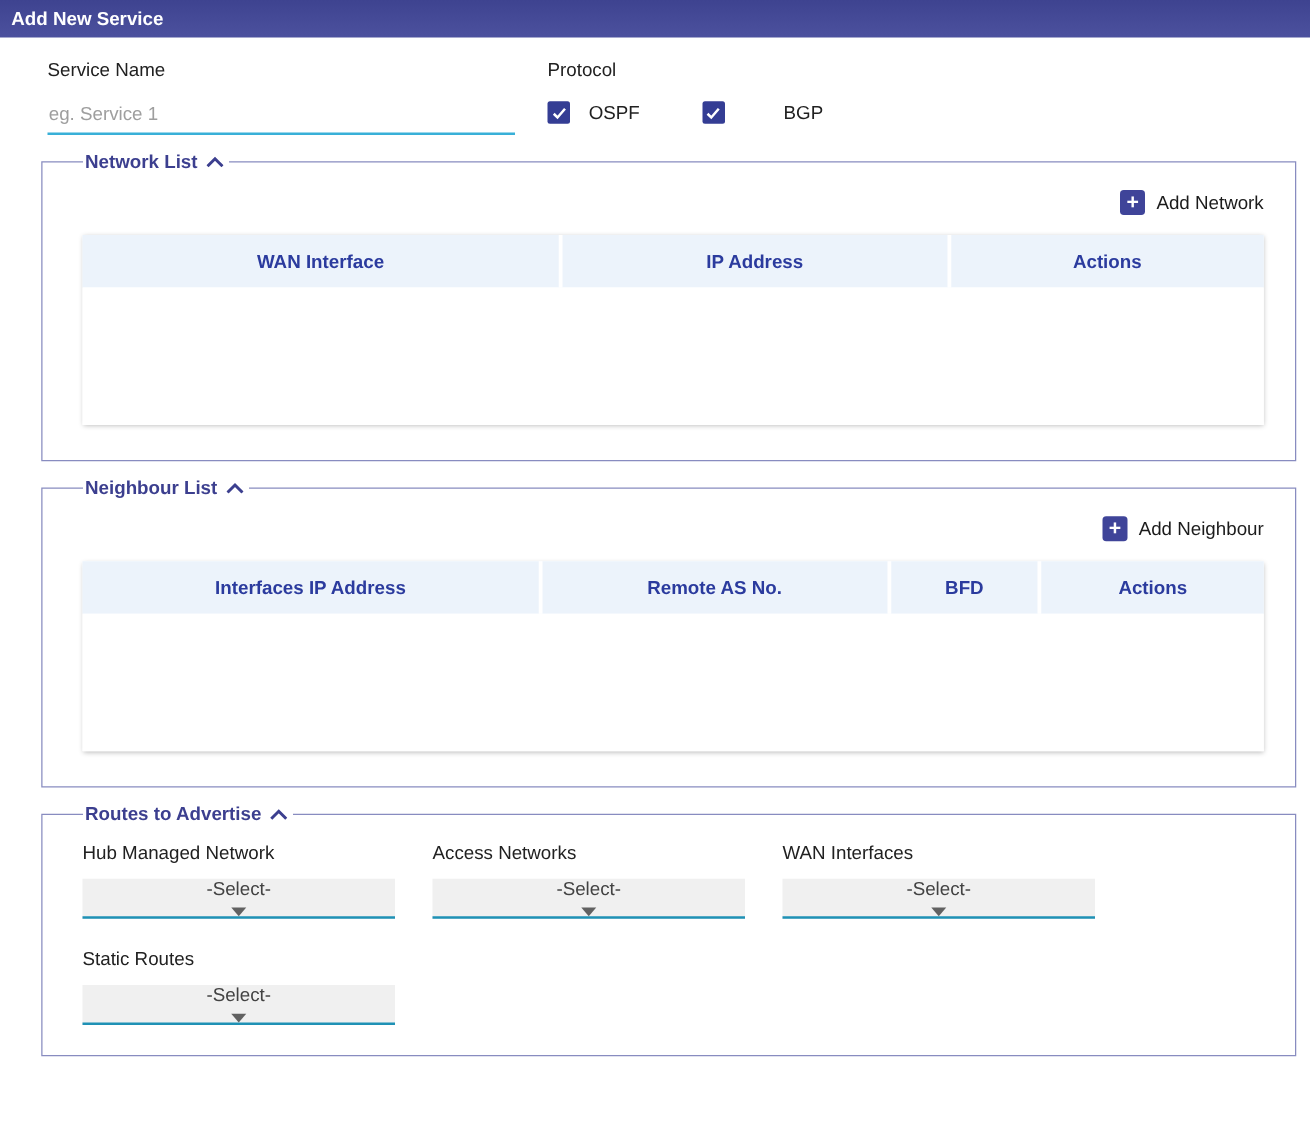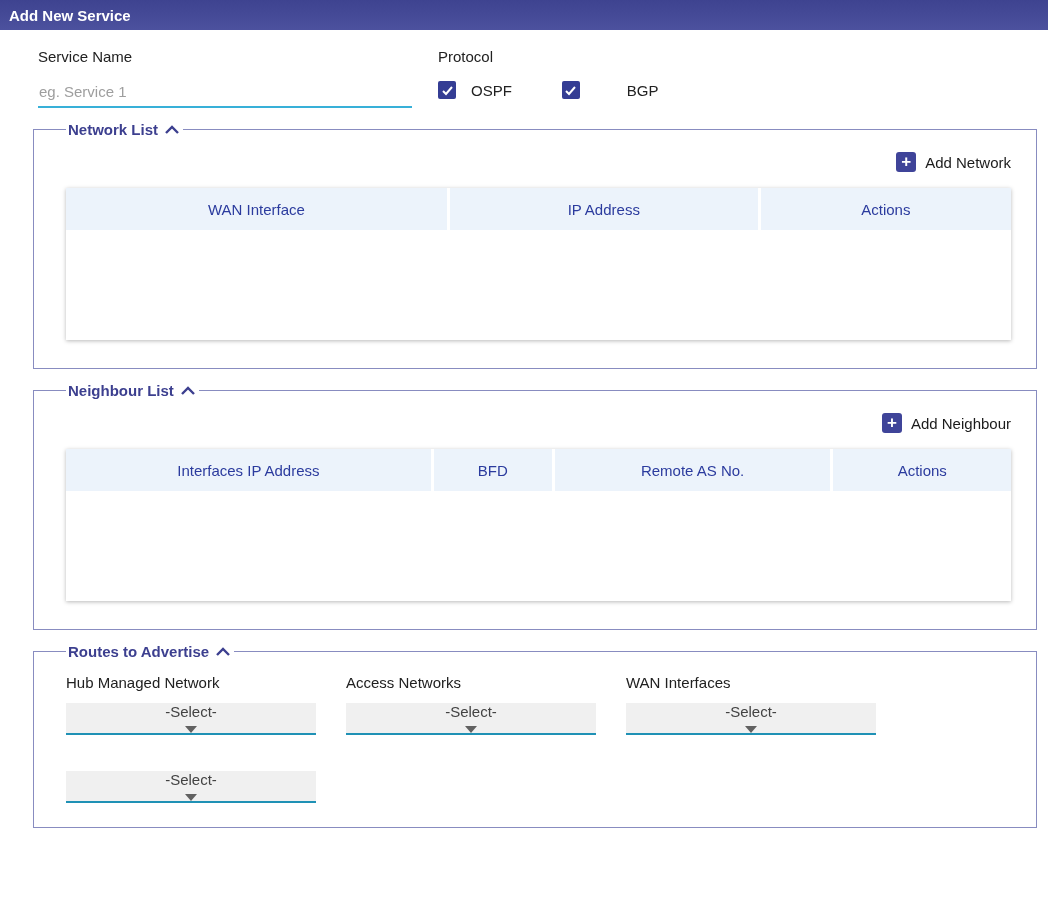--- a/index.html
+++ b/index.html
@@ -60,21 +60,21 @@
   .add-btn .lbl { font-size:15px; color:#1b1b1b; margin-left:9px; }
 
   
   .table-card {
     background:#fff; box-shadow:0 1px 4px rgba(0,0,0,0.28);
     margin-bottom:28px;
   }
   .thead { display:flex; background:#ecf3fb; height:42px; align-items:stretch; }
   .th {
     display:flex; align-items:center; justify-content:center;
-    color:#2b3b9e; font-weight:normal; font-size:15px;text-align:right;
+    color:#2b3b9e; font-weight:bold; font-size:15px;text-align:right;
   }
   .th + .th { border-left:3px solid #fff; }
   .tbody { height:110px; background:#fff; }
   
   .n-c0 { width:40.3%; } .n-c1 { width:32.9%; } .n-c2 { width:26.8%; }
   
   .b-c0 { width:38.6%; } .b-c1 { width:29.5%; } .b-c2 { width:12.8%; } .b-c3 { width:19.1%; }
 
   
   .routes-body { padding:14px 0 24px 0; }
@@ -186,22 +186,22 @@
     </legend>
     <div class="add-row">
       <div class="add-btn">
         <span class="plus-icon">+</span>
         <span class="lbl">Add Neighbour</span>
       </div>
     </div>
     <div class="table-card">
       <div class="thead">
         <div class="th b-c0">Interfaces IP Address</div>
+        <div class="th b-c1">Remote AS No.</div>
         <div class="th b-c2">BFD</div>
-        <div class="th b-c1">Remote AS No.</div>
         <div class="th b-c3">Actions</div>
       </div>
       <div class="tbody"></div>
     </div>
   </fieldset>
 
   <fieldset>
     <legend>
       <span>Routes to Advertise</span>
       <span class="chev">
@@ -229,20 +229,21 @@
         <div class="route-field">
           <div class="field-label">WAN Interfaces</div>
           <div class="select-box">
             <span class="sel-val">-Select-</span>
             <span class="caret"></span>
           </div>
         </div>
       </div>
       <div class="routes-row">
         <div class="route-field">
+          <div class="field-label">Static Routes</div>
           <div class="select-box">
             <span class="sel-val">-Select-</span>
             <span class="caret"></span>
           </div>
         </div>
       </div>
     </div>
   </fieldset>
 
 </div>

